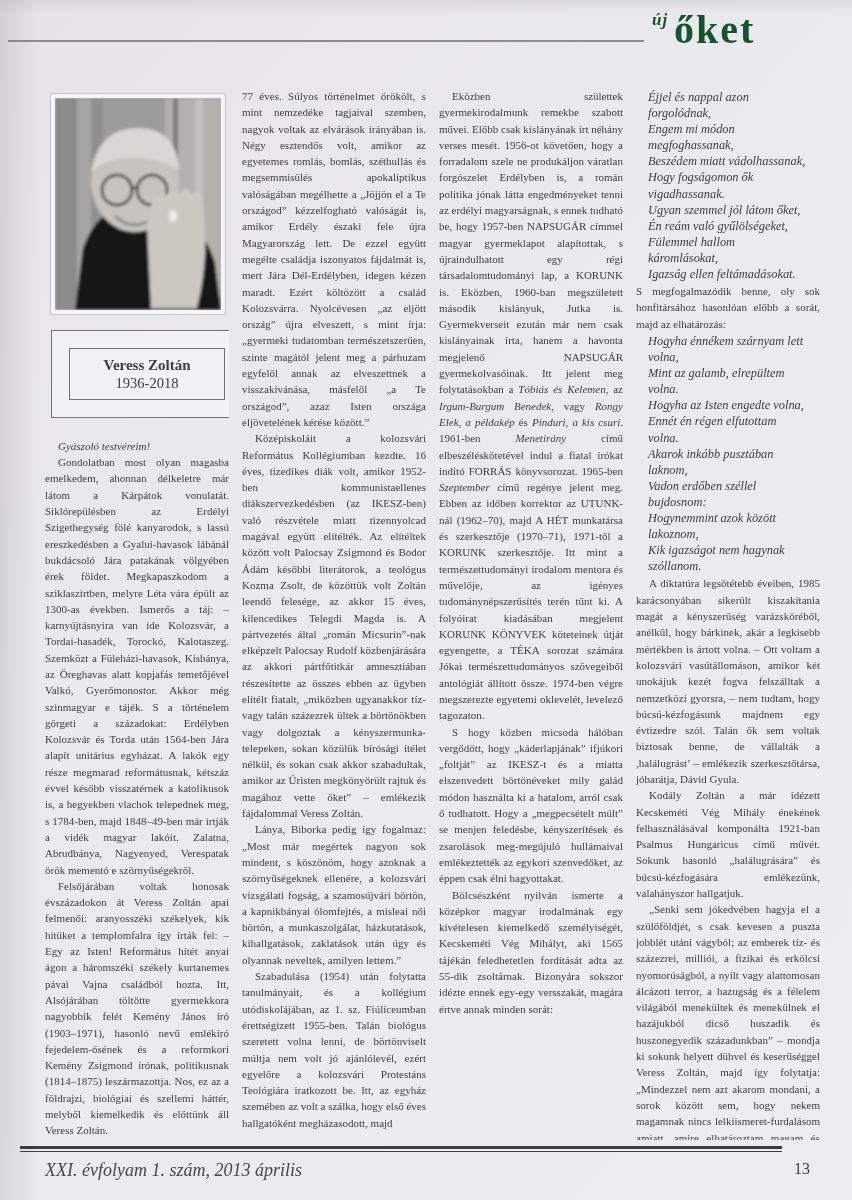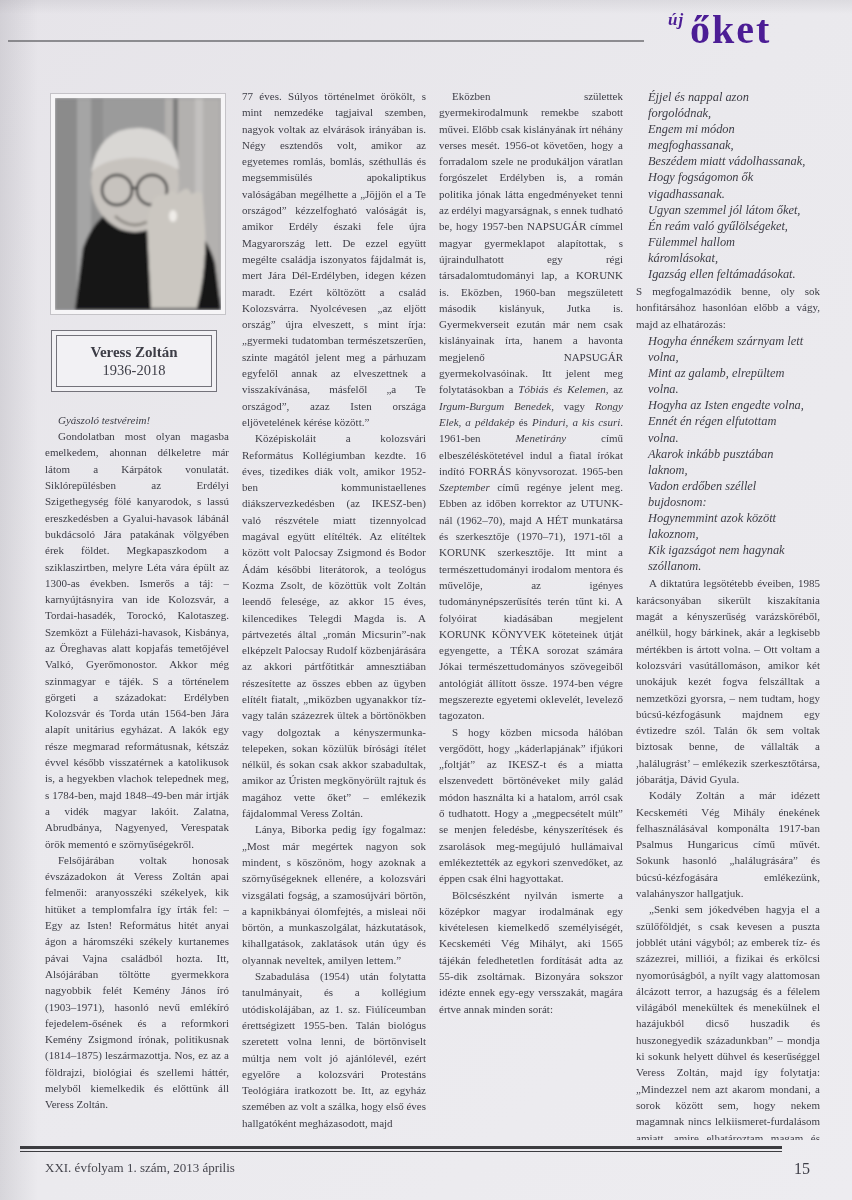--- a/index.html
+++ b/index.html
@@ -9,51 +9,51 @@
     font-family:"Liberation Serif","DejaVu Serif",serif;
     color:#3d3d46;
   }
   .scan-edge{position:absolute;left:0;top:0;width:38px;height:1200px;
     background:linear-gradient(90deg,rgba(120,118,128,.18),rgba(120,118,128,0));pointer-events:none;}
   .scan-top{position:absolute;left:0;top:0;width:852px;height:14px;
     background:linear-gradient(180deg,rgba(120,118,128,.12),rgba(120,118,128,0));pointer-events:none;}
 
   
   .header-rule{position:absolute;left:8px;top:40px;width:636px;height:2px;background:#6d6d72;opacity:.75;}
-  .logo{position:absolute;left:656px;top:4px;width:180px;height:62px;color:#4c1d95;}
+  .logo{position:absolute;left:640px;top:4px;width:180px;height:62px;color:#14532d;}
   .logo .uj{font-style:italic;font-weight:bold;font-size:17px;letter-spacing:1px;
     position:absolute;left:12px;top:6px;}
   .logo .keve{font-weight:bold;font-size:40px;letter-spacing:2px;position:absolute;left:34px;top:2px;
     font-family:"Liberation Serif","DejaVu Serif",serif;}
 
   
   .content{position:absolute;left:45px;top:88px;width:779px;display:flex;gap:13px;}
   .column{width:184px;height:1052px;overflow:hidden;flex:0 0 184px;}
   .column p{margin:0;font-size:11px;line-height:16.3px;text-align:justify;}
   .column p.indent{text-indent:13px;}
   .column p.opening{text-indent:13px;font-style:italic;}
   .column p.noindent{text-indent:0;}
   .column p.verse{font-style:italic;text-align:left;font-size:12.4px;line-height:16.1px;margin:1px 12px;}
 
   
   .photo-frame{width:166px;margin:6px 0 0 6px;padding:4px;background:#f6f5f7;
     box-shadow:0 0 0 1px rgba(90,90,96,.25);}
   .photo-frame svg{display:block;}
-  .caption-box{width:156px;margin:16px 0 20px 6px;border:1px solid #73727a;padding:4px;background:#f2f1f4;}
+  .caption-box{width:156px;margin:16px 0 20px 6px;border:1px solid #73727a;padding:17px;background:#f2f1f4;}
   .caption-inner{border:1px solid #73727a;padding:7px 2px 6px 2px;text-align:center;}
   .caption-name{font-weight:bold;font-size:15px;line-height:1.2;}
   .caption-years{font-size:14.5px;line-height:1.3;}
   .col1-first{margin-top:4px;}
 
   
   .footer-rule{position:absolute;left:20px;top:1146px;width:762px;}
   .footer-rule .thick{height:3px;background:#3c3c40;}
   .footer-rule .thin{height:1px;background:#3c3c40;margin-top:2px;}
   .footer-row{position:absolute;left:45px;top:1160px;width:777px;display:flex;justify-content:space-between;align-items:flex-start;}
-  .footer-issue{font-size:13px;color:#46464e;text-align:center;}
+  .footer-issue{font-style:italic;font-size:18px;color:#46464e;text-align:center;}
   .footer-page{font-size:16px;color:#3d3d46;padding-right:12px;}
 </style>
 </head>
 <body>
 
 <div class="scan-edge"></div>
 <div class="scan-top"></div>
 
 <div class="header-rule"></div>
 <div class="logo">
@@ -113,29 +113,29 @@
     </div>
 
   <div class="column">
       <p class="para indent">Eközben születtek gyermekirodalmunk remekbe szabott művei. Előbb csak kislányának írt néhány verses mesét. 1956-ot követően, hogy a forradalom szele ne produkáljon váratlan forgószelet Erdélyben is, a román politika jónak látta engedményeket tenni az erdélyi magyarságnak, s ennek tudható be, hogy 1957-ben NAPSUGÁR címmel magyar gyermeklapot alapítottak, s újraindulhatott egy régi társadalomtudományi lap, a KORUNK is. Eközben, 1960-ban megszületett második kislányuk, Jutka is. Gyermekverseit ezután már nem csak kislányainak írta, hanem a havonta megjelenő NAPSUGÁR gyermekolvasóinak. Itt jelent meg folytatásokban a <i>Tóbiás és Kelemen</i>, az <i>Irgum-Burgum Benedek</i>, vagy <i>Rongy Elek, a példakép</i> és <i>Pinduri, a kis csuri</i>. 1961-ben <i>Menetirány</i> című elbeszéléskötetével indul a fiatal írókat indító FORRÁS könyvsorozat. 1965-ben <i>Szeptember</i> című regénye jelent meg. Ebben az időben korrektor az UTUNK-nál (1962–70), majd A HÉT munkatársa és szerkesztője (1970–71), 1971-től a KORUNK szerkesztője. Itt mint a természettudományi irodalom mentora és művelője, az igényes tudománynépszerűsítés terén tűnt ki. A folyóirat kiadásában megjelent KORUNK KÖNYVEK köteteinek útját egyengette, a TÉKA sorozat számára Jókai természettudományos szövegeiből antológiát állított össze. 1974-ben végre megszerezte egyetemi oklevelét, levelező tagozaton.</p>
       <p class="para indent">S hogy közben micsoda hálóban vergődött, hogy „káderlapjának” ifjúkori „foltját” az IKESZ-t és a miatta elszenvedett börtönéveket mily galád módon használta ki a hatalom, arról csak ő tudhatott. Hogy a „megpecsételt múlt” se menjen feledésbe, kényszerítések és zsarolások meg-megújuló hullámaival emlékeztették az egykori szenvedőket, az éppen csak élni hagyottakat.</p>
       <p class="para indent">Bölcsészként nyilván ismerte a középkor magyar irodalmának egy kivételesen kiemelkedő személyiségét, Kecskeméti Vég Mihályt, aki 1565 tájékán feledhetetlen fordítását adta az 55-dik zsoltárnak. Bizonyára sokszor idézte ennek egy-egy versszakát, magára értve annak minden sorát:</p>
     </div>
 
   <div class="column">
       <p class="para verse">Éjjel és nappal azon forgolódnak,<br>Engem mi módon megfoghassanak,<br>Beszédem miatt vádolhassanak,<br>Hogy fogságomon ők vigadhassanak.<br>Ugyan szemmel jól látom őket,<br>Én reám való gyűlölségeket,<br>Fülemmel hallom káromlásokat,<br>Igazság ellen feltámadásokat.</p>
-      <p class="para noindent">S megfogalmazódik benne, oly sok honfitársához hasonlóan előbb a vágy, majd az elhatározás:</p>
+      <p class="para noindent">S megfogalmazódik benne, oly sok honfitársához hasonlóan előbb a sorát, majd az elhatározás:</p>
       <p class="para verse">Hogyha énnékem szárnyam lett volna,<br>Mint az galamb, elrepültem volna.<br>Hogyha az Isten engedte volna,<br>Ennét én régen elfutottam volna.<br>Akarok inkább pusztában laknom,<br>Vadon erdőben széllel bujdosnom:<br>Hogynemmint azok között lakoznom,<br>Kik igazságot nem hagynak szóllanom.</p>
       <p class="para indent">A diktatúra legsötétebb éveiben, 1985 karácsonyában sikerült kiszakítania magát a kényszerűség varázsköréből, anélkül, hogy bárkinek, akár a legkisebb mértékben is ártott volna. – Ott voltam a kolozsvári vasútállomáson, amikor két unokájuk kezét fogva felszálltak a nemzetközi gyorsra, – nem tudtam, hogy búcsú-kézfogásunk majdnem egy évtizedre szól. Talán ők sem voltak biztosak benne, de vállalták a ,halálugrást’ – emlékezik szerkesztőtársa, jóbarátja, Dávid Gyula.</p>
-      <p class="para indent">Kodály Zoltán a már idézett Kecskeméti Vég Mihály énekének felhasználásával komponálta 1917-ban Psalmus Hungaricus című művét. Sokunk hasonló „halálugrására” és búcsú-kézfogására emlékezünk, valahányszor hallgatjuk.</p>
+      <p class="para indent">Kodály Zoltán a már idézett Kecskeméti Vég Mihály énekének felhasználásával komponálta 1921-ban Psalmus Hungaricus című művét. Sokunk hasonló „halálugrására” és búcsú-kézfogására emlékezünk, valahányszor hallgatjuk.</p>
       <p class="para indent">„Senki sem jókedvében hagyja el a szülőföldjét, s csak kevesen a puszta jobblét utáni vágyból; az emberek tíz- és százezrei, milliói, a fizikai és erkölcsi nyomorúságból, a nyílt vagy alattomosan álcázott terror, a hazugság és a félelem világából menekültek és menekülnek el hazájukból dicső huszadik és huszonegyedik századunkban” – mondja ki sokunk helyett dühvel és keserűséggel Veress Zoltán, majd így folytatja: „Mindezzel nem azt akarom mondani, a sorok között sem, hogy nekem magamnak nincs lelkiismeret-furdalásom amiatt, amire elhatároztam magam és amit megtettem. De azt várom el minden földimtől és embertársamtól, hogy ezt hagyja meg az én saját gondomnak, s engedje, hogy én magam küzdjek meg vele.”</p>
     </div>
 
 </div>
 
 <div class="footer-rule">
   <div class="thick"></div>
   <div class="thin"></div>
 </div>
 <div class="footer-row">
   <span class="footer-issue">XXI. évfolyam 1. szám, 2013 április</span>
-  <span class="footer-page">15</span>
+  <span class="footer-page">13</span>
 </div>
 
 </body></html>

